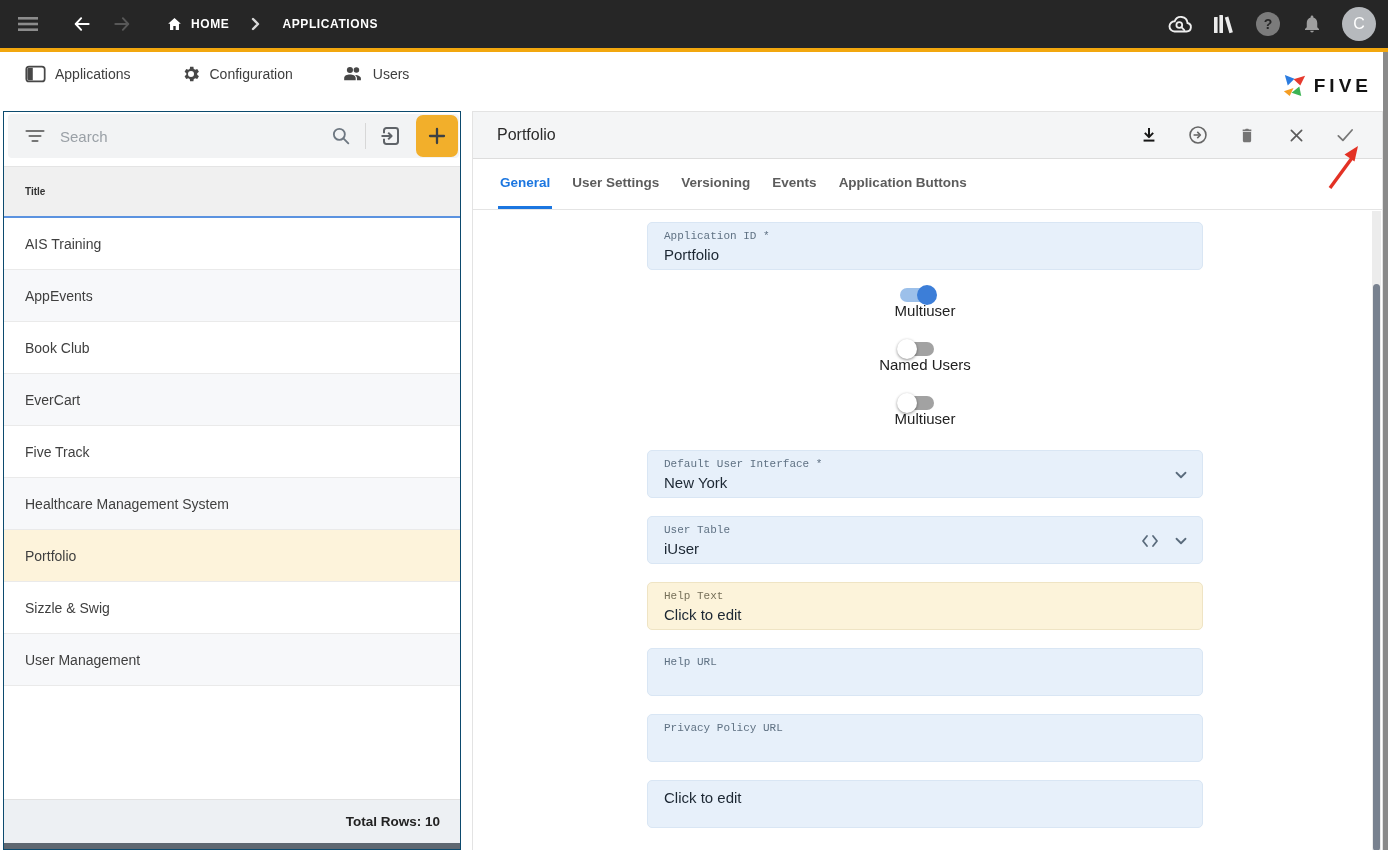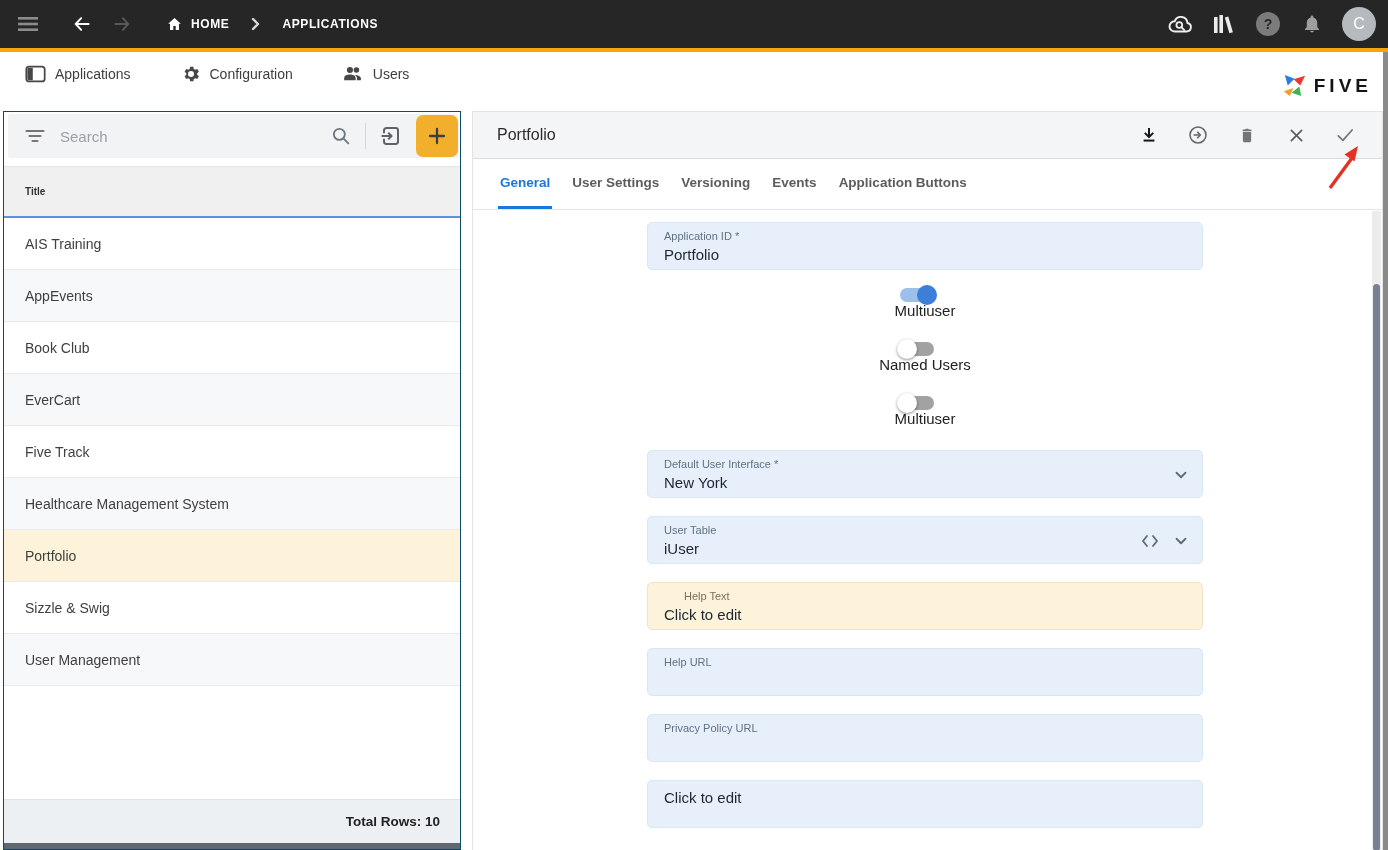--- a/index.html
+++ b/index.html
@@ -58,22 +58,22 @@
   .hdr-icons { margin-left:auto; display:flex; align-items:center; gap:27px; }
   .hdr-icons .ic-btn { display:flex; align-items:center; justify-content:center; width:22px; height:22px; cursor:pointer; }
   .tabs { height:51px; border-bottom:1px solid #e4e4e4; display:flex; align-items:stretch; padding-left:25px; gap:18px; background:#fff; }
   .tab { display:flex; align-items:center; font-size:13.5px; font-weight:700; color:#5c5c5c; border-bottom:3px solid transparent; padding:0 2px; cursor:pointer; }
   .tab.active { color:#1b76e0; border-bottom-color:#1b76e0; }
   .detail-content { position:relative; height:639px; background:#fff; }
   .form-col { position:absolute; left:174px; top:12px; width:556px; }
 
   .field { position:relative; height:48px; border-radius:5px; padding:7px 16px 0 16px; margin-bottom:18px; background:#e7f0fa; border:1px solid #d9e6f4; cursor:text; }
   .field.yellow { background:#fcf3da; border-color:#efe4c4; }
-  .f-label { display:block; font-size:11px; color:#5f7183; line-height:13px; margin-bottom:2px; }
-  .field.yellow .f-label { color:#77715a;margin-left:20px; }
+  .f-label { display:block; font-size:11px; color:#5f7183; line-height:13px; margin-bottom:2px;font-family:Liberation Mono, monospace; }
+  .field.yellow .f-label { color:#77715a; }
   .f-value { display:block; font-size:15px; color:#1c2733; line-height:20px; }
   .f-chevron { position:absolute; right:12px; top:15px; }
   .f-code { position:absolute; right:42px; top:15px; }
 
   .toggle-row { display:flex; align-items:center; height:28px; margin:4px 0 26px 0;flex-direction:column; }
   .switch { position:relative; width:34px; height:14px; border-radius:7px; margin:0 19px 0 2px; flex:0 0 auto; cursor:pointer; }
   .switch.on { background:#9cc0ea; }
   .switch.on .knob { position:absolute; right:-3px; top:-3px; width:20px; height:20px; border-radius:50%; background:#3c7ed8; }
   .switch.off { background:#a2a2a2; }
   .switch.off .knob { position:absolute; left:-3px; top:-3px; width:20px; height:20px; border-radius:50%; background:#fff; box-shadow:0 1px 3px rgba(0,0,0,.45); }

